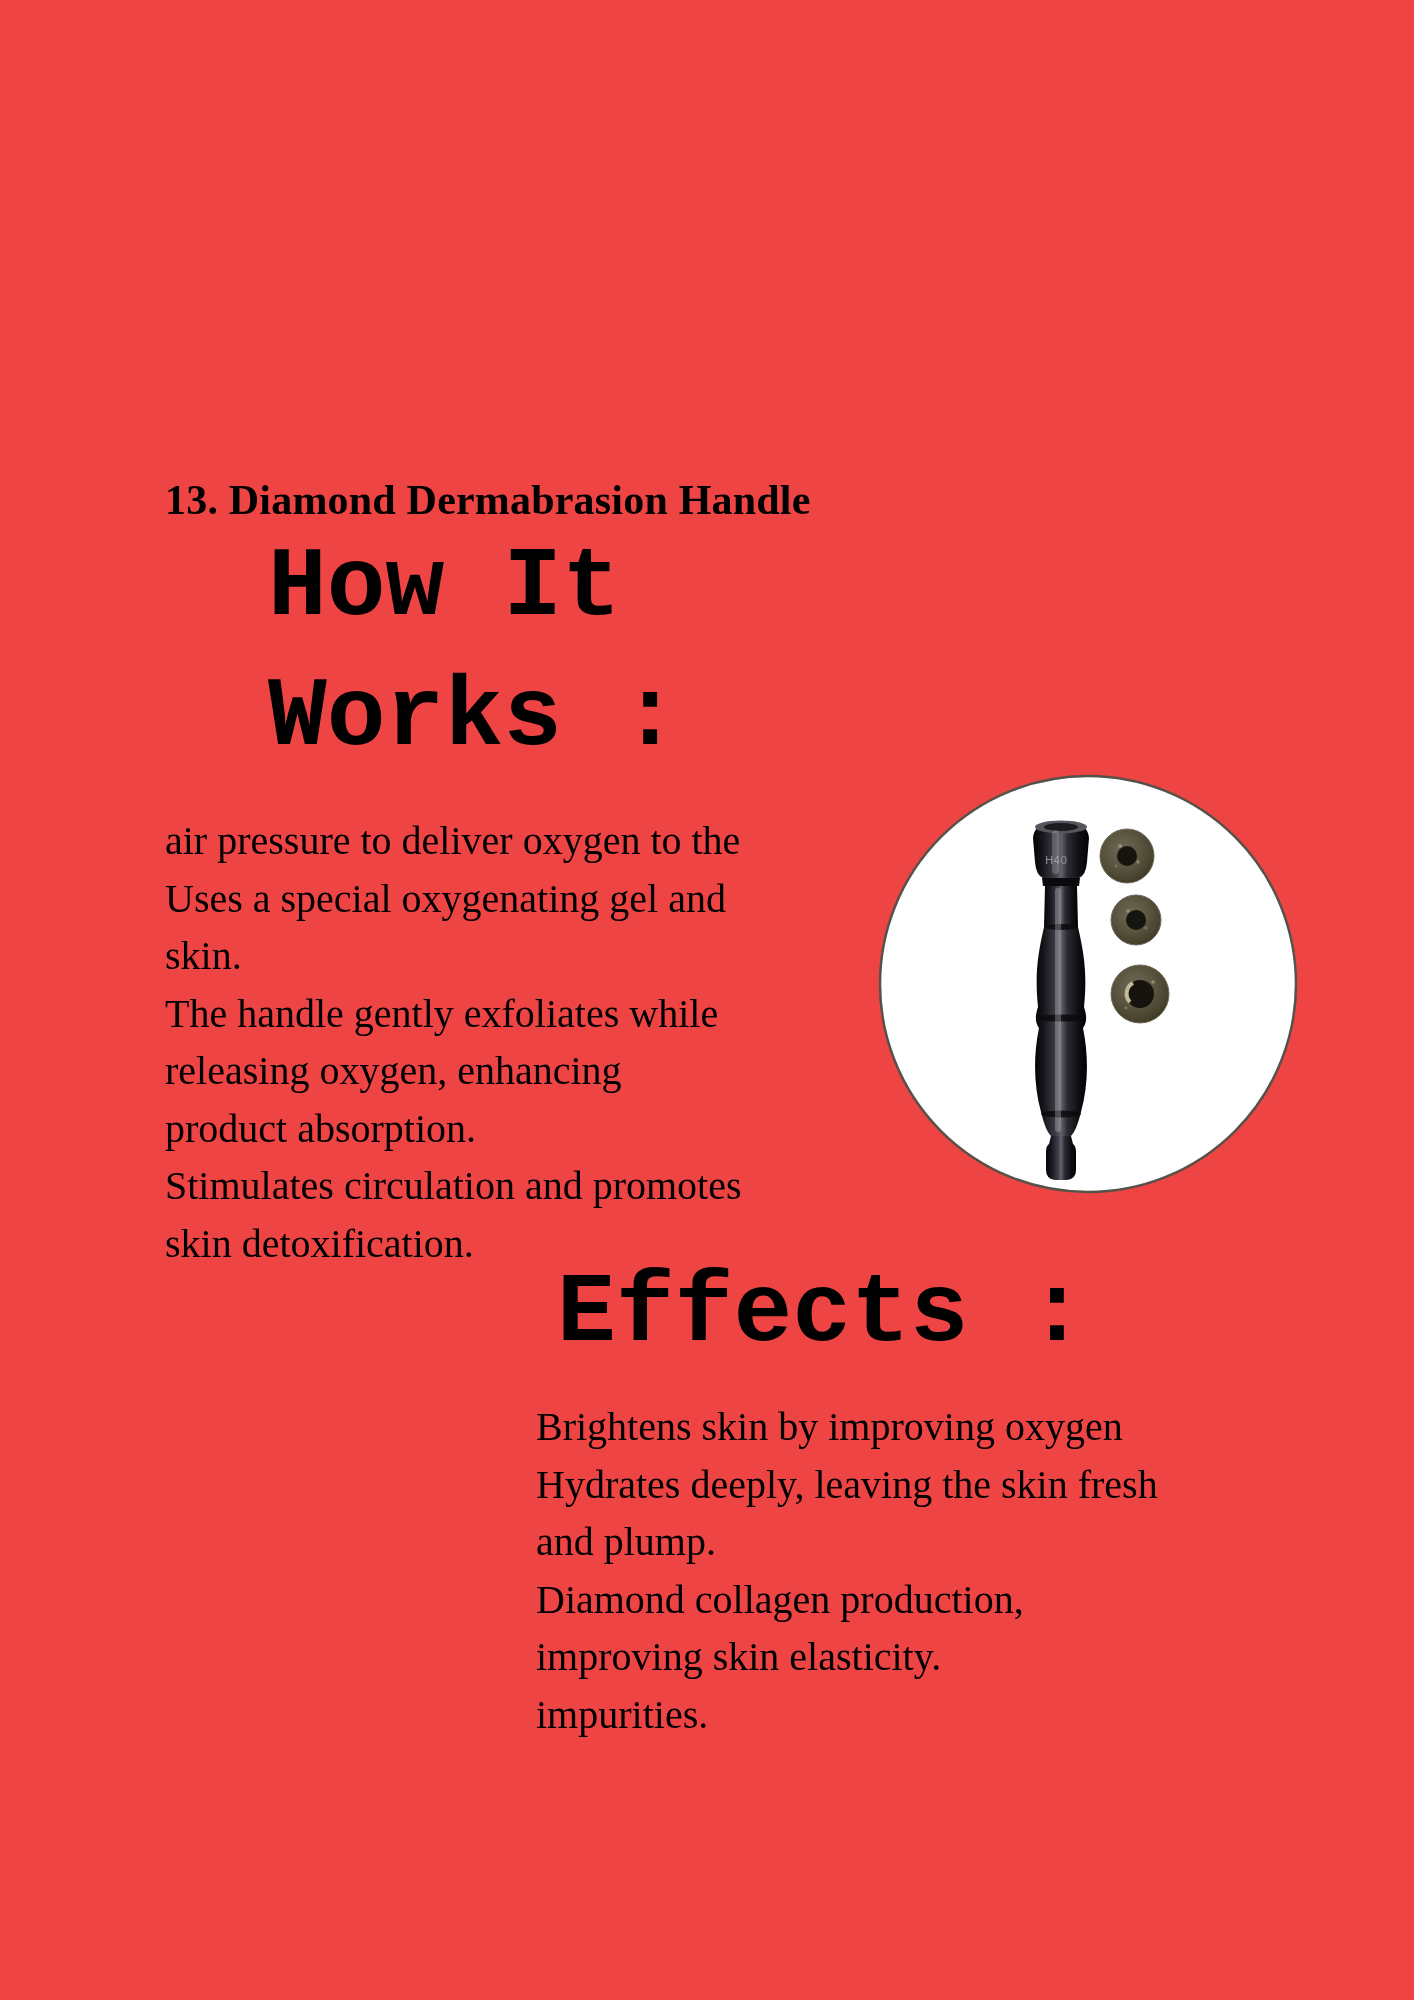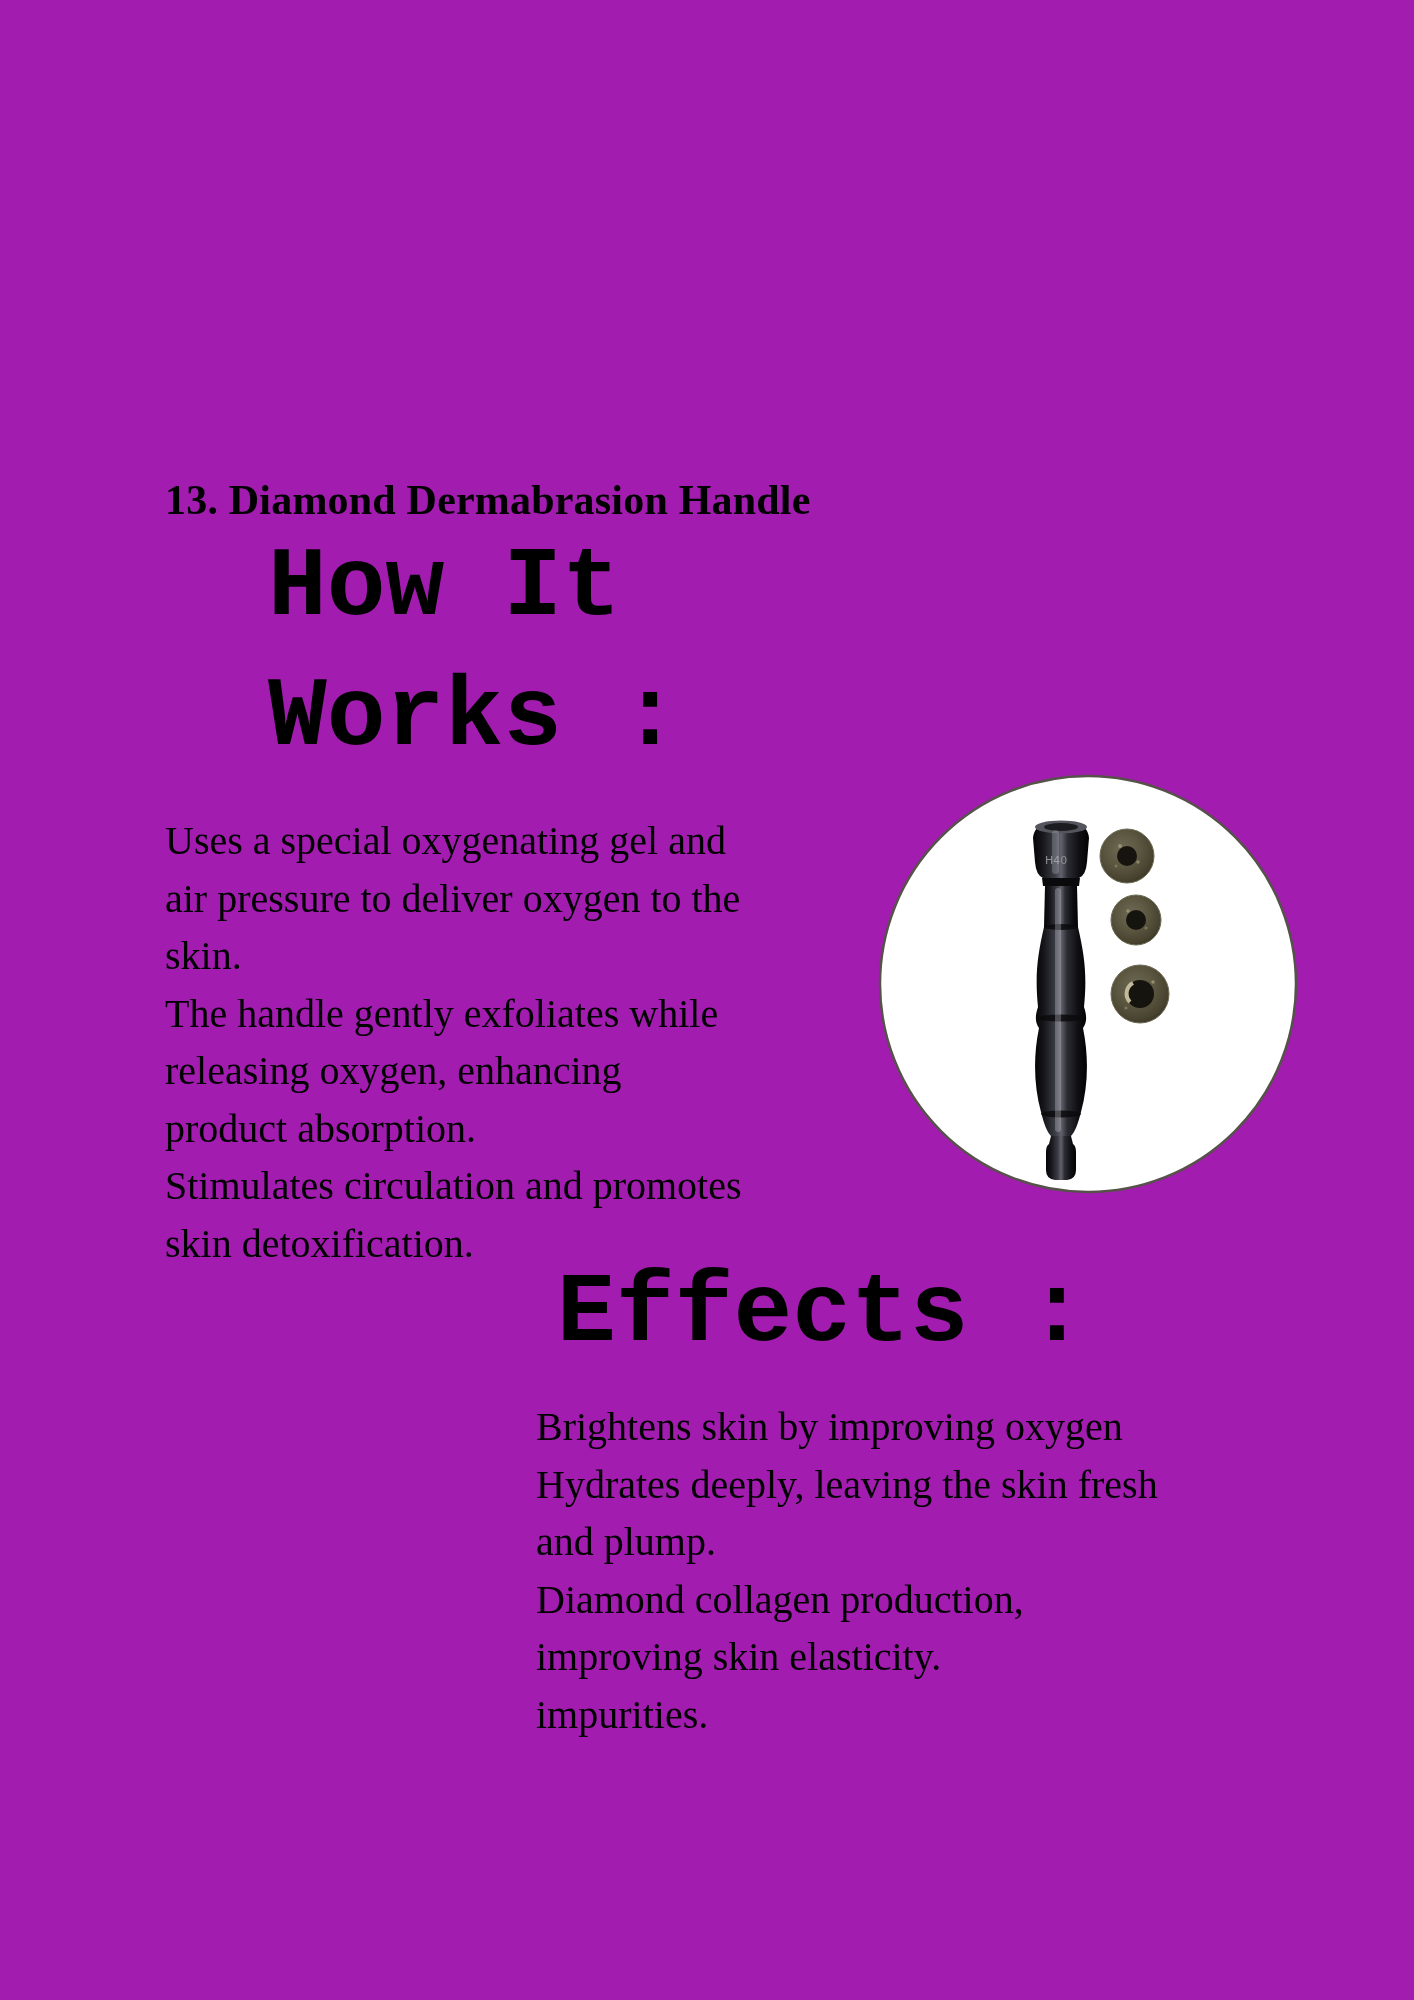--- a/index.html
+++ b/index.html
@@ -2,21 +2,21 @@
 <html><head>
 <meta charset="utf-8">
 <title>Document Page</title>
 <style>
   html,body{margin:0;padding:0;background:#e9e9e9;}
   .page{
     position:relative;
     width:1414px;
     height:2000px;
     margin:0 auto;
-    background:#a21caf;
+    background:#ef4444;
     font-family:"Liberation Serif","DejaVu Serif",serif;
     color:#000000;
     overflow:hidden;
   }
   .abs{position:absolute;}
   .section-heading{
     left:165px; top:476px;
     font-size:42px;
     font-weight:bold;
     letter-spacing:0.2px;
@@ -46,22 +46,22 @@
 <div class="page">
 
   <div class="abs section-heading">13. Diamond Dermabrasion Handle</div>
 
   <div class="abs big-heading how-heading">
     <div>How It</div>
     <div>Works :</div>
   </div>
 
   <div class="abs body-para how-para">
+    <div>air pressure to deliver oxygen to the</div>
     <div>Uses a special oxygenating gel and</div>
-    <div>air pressure to deliver oxygen to the</div>
     <div>skin.</div>
     <div>The handle gently exfoliates while</div>
     <div>releasing oxygen, enhancing</div>
     <div>product absorption.</div>
     <div>Stimulates circulation and promotes</div>
     <div>skin detoxification.</div>
   </div>
 
   <svg class="abs figure" viewBox="0 0 424 424" aria-hidden="true">
     <defs>

